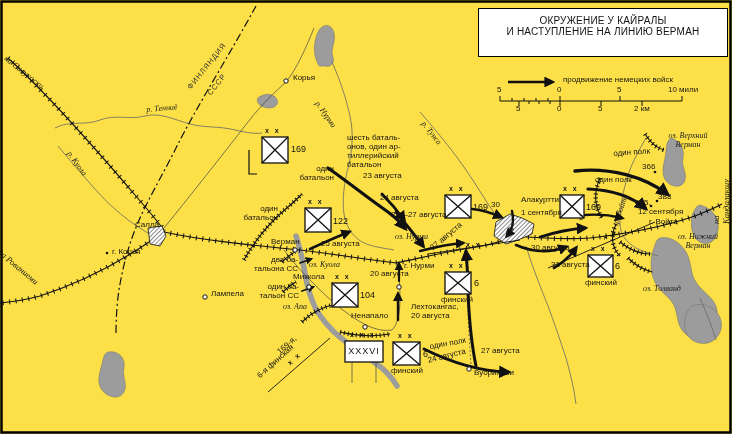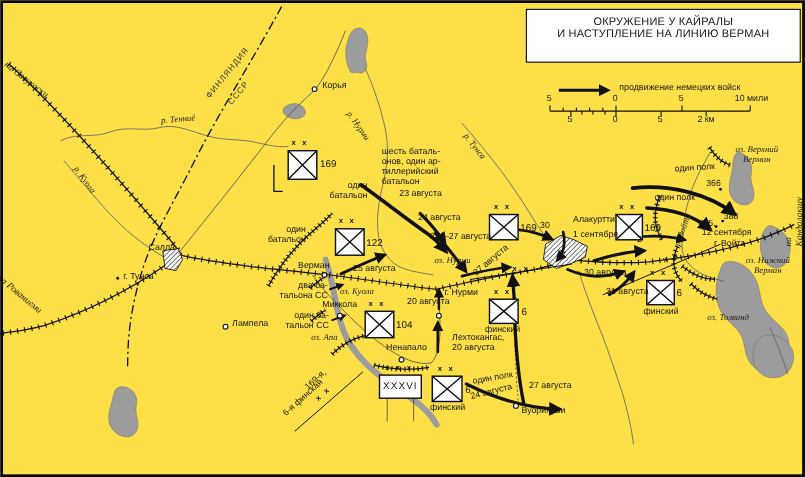--- a/index.html
+++ b/index.html
@@ -247,21 +247,21 @@
 <div class="lbl wtr" style="left:309px;top:261px;">оз. Куола</div>
 <div class="lbl wtr" style="left:283px;top:303px;text-align:right;">оз. Апа</div>
 <div class="lbl wtr ctr" style="left:662px;top:132px;width:52px;">оз. Верхний
 Верман</div>
 <div class="lbl wtr ctr" style="left:672px;top:233px;width:52px;">оз. Нижний
 Верман</div>
 <div class="lbl wtr" style="left:643px;top:285px;">оз. Толванд</div>
 
 <div class="lbl" style="left:293px;top:74px;">Корья</div>
 <div class="lbl" style="left:135px;top:221px;">Салла</div>
-<div class="lbl" style="left:112px;top:248px;">г. Тунса</div>
+<div class="lbl" style="left:112px;top:248px;">г. Корья</div>
 <div class="lbl" style="left:271px;top:238px;">Верман</div>
 <div class="lbl" style="left:293px;top:273px;">Миккола</div>
 <div class="lbl" style="left:211px;top:290px;">Лампела</div>
 <div class="lbl" style="left:351px;top:312px;">Ненапало</div>
 <div class="lbl" style="left:474px;top:369px;">Вуориярви</div>
 <div class="lbl" style="left:521px;top:196px;">Алакуртти</div>
 <div class="lbl" style="left:404px;top:262px;">г. Нурми</div>
 <div class="lbl" style="left:649px;top:218px;">г. Войта</div>
 <div class="lbl" style="left:642px;top:163px;">366</div>
 <div class="lbl" style="left:658px;top:193px;">388</div>

